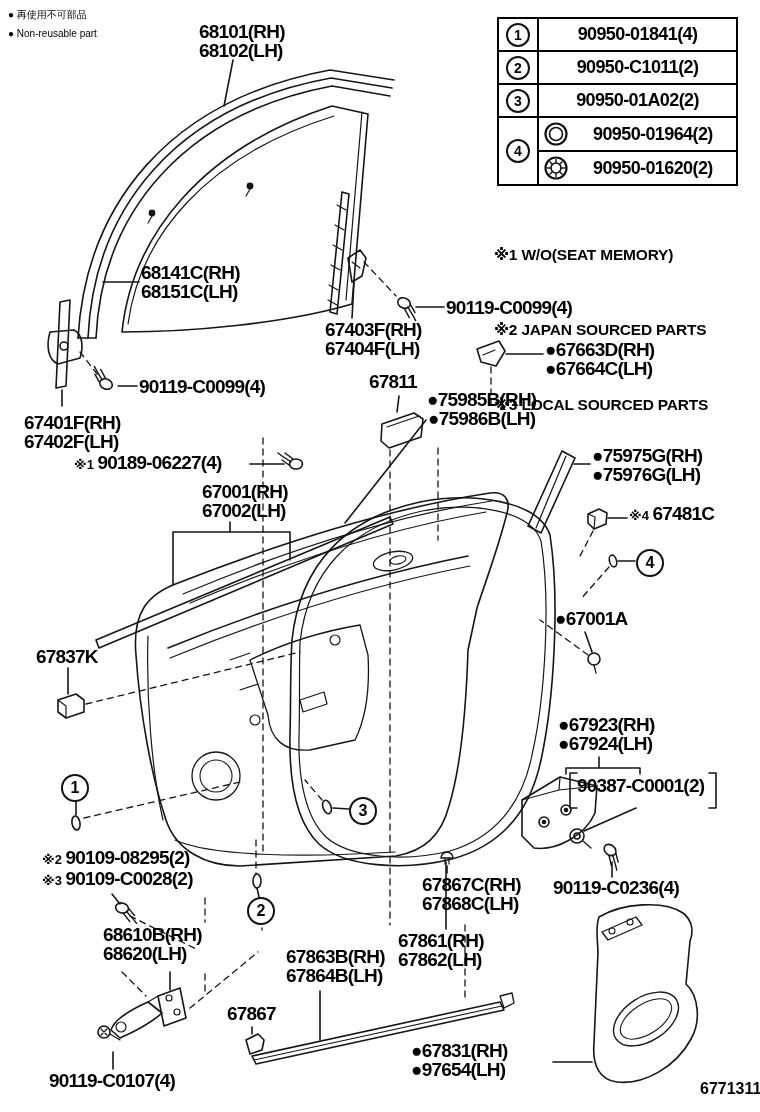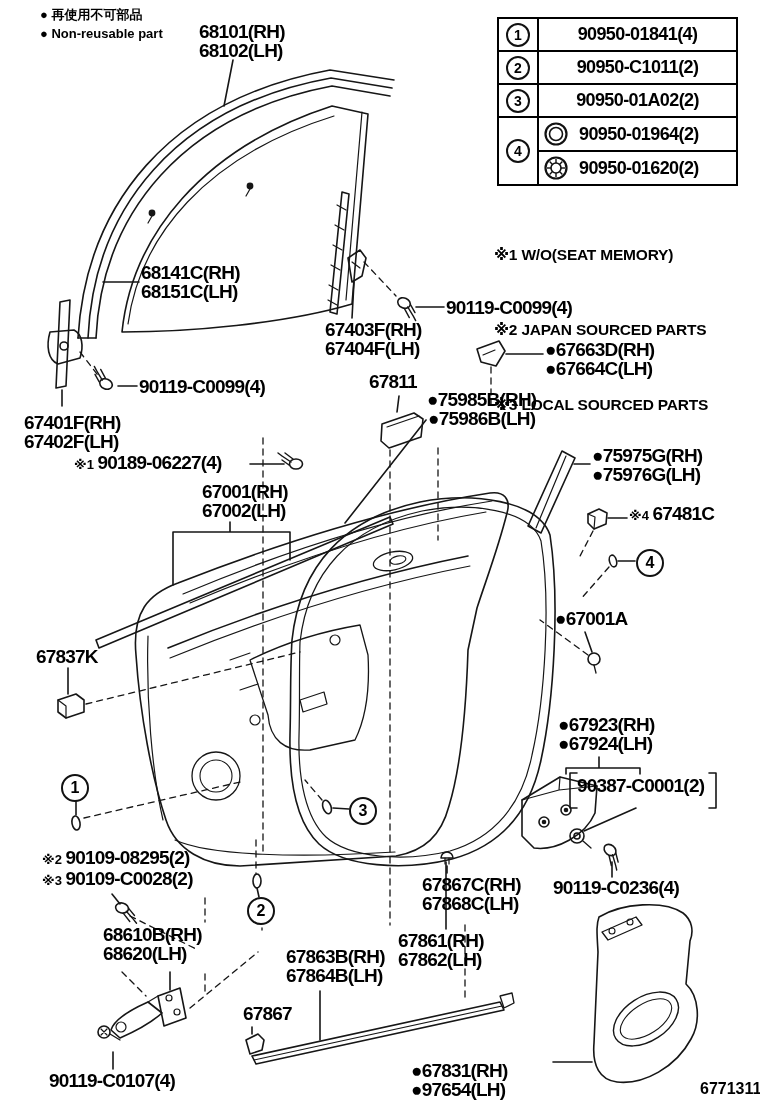--- a/index.html
+++ b/index.html
@@ -12,36 +12,36 @@
   .part-label{
     position:absolute;z-index:3;font-weight:bold;font-size:19px;line-height:19px;
     letter-spacing:-0.8px;white-space:pre;color:#000;
   }
   .pl-line{white-space:pre;}
   .pl-line .ref{font-size:13px;font-weight:bold;letter-spacing:0;}
   .callout-circle{
     position:absolute;z-index:3;width:24px;height:24px;border:2px solid #111;border-radius:50%;
     background:#fff;font-weight:bold;font-size:16px;line-height:24px;text-align:center;
   }
-  #legend{position:absolute;left:8px;top:5px;z-index:3;font-size:13px;font-weight:bold;line-height:19px;margin-left:32px;}
+  #legend{position:absolute;left:8px;top:5px;z-index:3;font-size:10px;font-weight:normal;line-height:19px;}
   #fastener-table{
     position:absolute;left:497px;top:17px;width:237px;z-index:3;
     border:2px solid #000;
   }
   .trow{display:grid;grid-template-columns:40px 1fr;border-bottom:2px solid #000;}
   .trow:last-child{border-bottom:none;}
   .tc{display:flex;align-items:center;justify-content:center;min-height:31px;}
   .tc.num{border-right:2px solid #000;}
   .tc.part{font-weight:bold;font-size:18px;letter-spacing:-0.6px;}
   .tcallout{
     display:inline-block;width:20px;height:20px;border:2px solid #111;border-radius:50%;
     font-weight:bold;font-size:14px;line-height:20px;text-align:center;
   }
   .variants{display:flex;flex-direction:column;width:100%;}
-  .variant{display:flex;align-items:center;gap:10px;padding:3px 4px;font-weight:bold;font-size:18px;letter-spacing:-0.6px;}
+  .variant{display:flex;align-items:center;gap:24px;padding:3px 4px;font-weight:bold;font-size:18px;letter-spacing:-0.6px;}
   #notes{position:absolute;left:494px;top:192px;z-index:3;font-weight:bold;font-size:15.5px;line-height:25px;letter-spacing:-0.2px;white-space:pre;}
   #diagram-code{position:absolute;left:700px;top:1080px;z-index:3;font-weight:bold;font-size:16px;letter-spacing:0;}
 </style>
 </head>
 <body>
 
 <div id="legend">
   <div>● 再使用不可部品</div>
   <div>● Non-reusable part</div>
 </div>
@@ -330,21 +330,21 @@
     <div class="part-label" style="left: 202px; top: 482px;"><div class="pl-line">67001(RH)</div><div class="pl-line">67002(LH)</div></div>
     <div class="part-label" style="left: 555px; top: 609px;"><div class="pl-line">●67001A</div></div>
     <div class="part-label" style="left: 36px; top: 647px;"><div class="pl-line">67837K</div></div>
     <div class="part-label" style="left: 558px; top: 715px;"><div class="pl-line">●67923(RH)</div><div class="pl-line">●67924(LH)</div></div>
     <div class="part-label" style="left: 577px; top: 776px;"><div class="pl-line">90387-C0001(2)</div></div>
     <div class="part-label" style="left: 553px; top: 878px;"><div class="pl-line">90119-C0236(4)</div></div>
     <div class="part-label" style="left: 42px; top: 848px;"><div class="pl-line"><span class="ref">※2 </span><span>90109-08295(2)</span></div><div class="pl-line"><span class="ref">※3 </span><span>90109-C0028(2)</span></div></div>
     <div class="part-label" style="left: 103px; top: 925px;"><div class="pl-line">68610B(RH)</div><div class="pl-line">68620(LH)</div></div>
     <div class="part-label" style="left: 49px; top: 1071px;"><div class="pl-line">90119-C0107(4)</div></div>
     <div class="part-label" style="left: 265px; top: 947px; margin-left: 21px;"><div class="pl-line">67863B(RH)</div><div class="pl-line">67864B(LH)</div></div>
-    <div class="part-label" style="left: 227px; top: 1004px; margin-left: 16px;"><div class="pl-line">67867</div></div>
+    <div class="part-label" style="left: 227px; top: 1004px;"><div class="pl-line">67867</div></div>
     <div class="part-label" style="left: 398px; top: 931px;"><div class="pl-line">67861(RH)</div><div class="pl-line">67862(LH)</div></div>
     <div class="part-label" style="left: 422px; top: 875px;"><div class="pl-line">67867C(RH)</div><div class="pl-line">67868C(LH)</div></div>
-    <div class="part-label" style="left: 411px; top: 1041px; margin-top: 20px;"><div class="pl-line">●67831(RH)</div><div class="pl-line">●97654(LH)</div></div>
+    <div class="part-label" style="left: 411px; top: 1041px;"><div class="pl-line">●67831(RH)</div><div class="pl-line">●97654(LH)</div></div>
     <div class="callout-circle" style="left: 61px; top: 774px;">1</div>
     <div class="callout-circle" style="left: 247px; top: 897px;">2</div>
     <div class="callout-circle" style="left: 349px; top: 797px;">3</div>
     <div class="callout-circle" style="left: 636px; top: 549px;">4</div>
   </div>
 
 </body></html>

